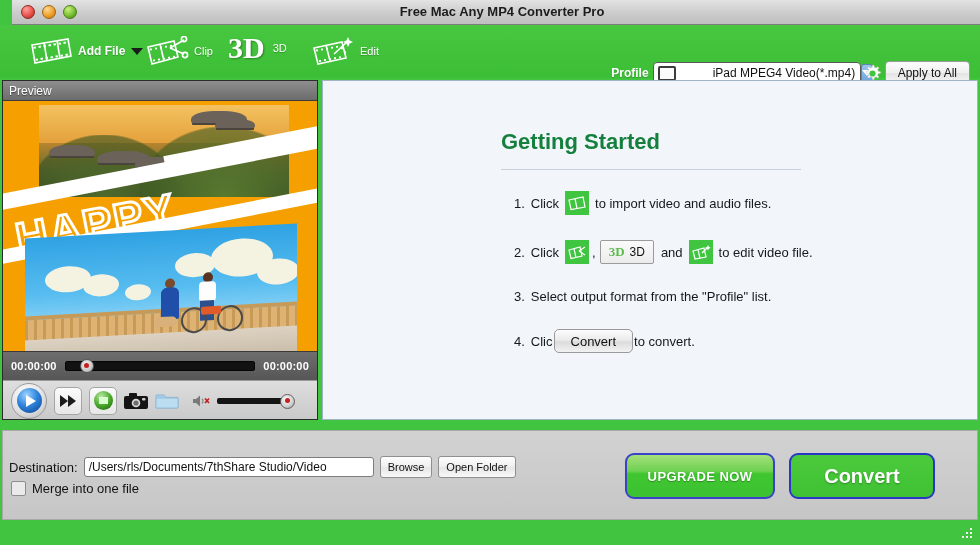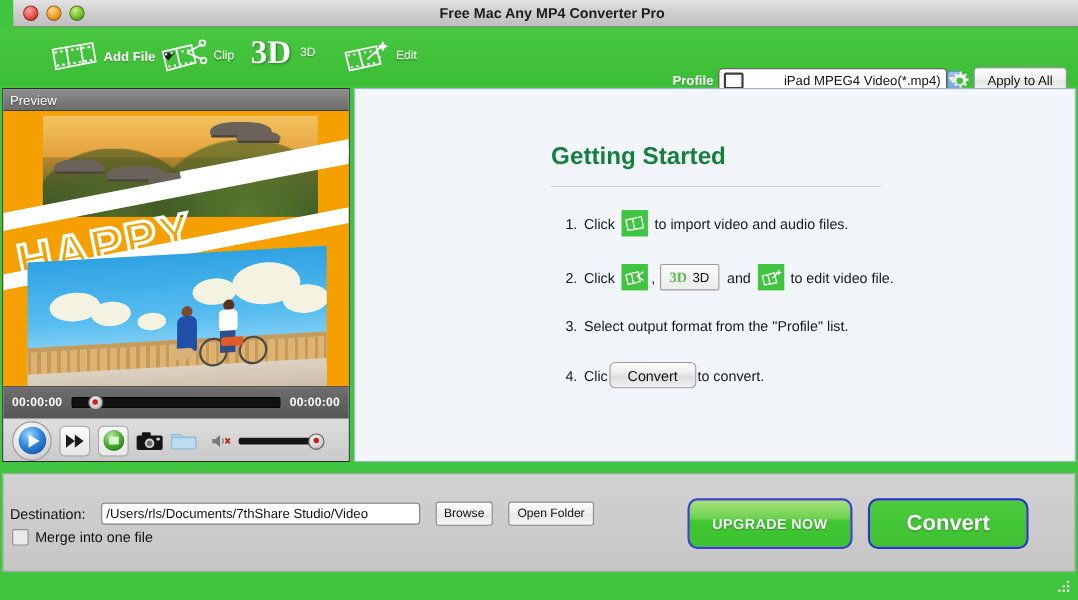--- a/index.html
+++ b/index.html
@@ -192,21 +192,21 @@
 
   
   .greenstrip-top {
     position: absolute; left: 0; top: 420px; width: 980px; height: 10px; background: #41c440;
   }
   .bottombar {
     position: absolute; left: 2px; top: 430px; width: 976px; height: 90px;
     background: linear-gradient(to bottom, #d2d2d2 0%, #c6c6c6 100%);
     border: 1px solid #a8a8a8; box-sizing: border-box;
   }
-  .dest-row { position: absolute; left: 6px; top: 25px; display: flex; align-items: center; gap: 14px; }
+  .dest-row { position: absolute; left: 6px; top: 25px; display: flex; align-items: center; gap: 6px; }
   .dest-label { font-size: 13px; color: #111; }
   .dest-input {
     width: 290px; height: 20px; background: #fff; border: 1px solid #7d7d7d;
     border-radius: 3px; font-size: 12px; color: #111; padding: 0 4px; box-sizing: border-box;
     display: flex; align-items: center; overflow: hidden; white-space: nowrap;
   }
   .btn-small {
     height: 20px; padding: 0 7px; display: flex; align-items: center;
     background: linear-gradient(to bottom, #fdfdfd 0%, #efefef 50%, #e6e6e6 52%, #f8f8f8 100%);
     border: 1px solid #8f8f8f; border-radius: 3px; font-size: 11px; color: #111;
@@ -294,21 +294,21 @@
     <div class="winbtns">
       <div class="wbtn close"></div>
       <div class="wbtn min"></div>
       <div class="wbtn max"></div>
     </div>
     <div class="title-text">Free Mac Any MP4 Converter Pro</div>
   </div>
 
   <div class="toolbar">
 
-    <div class="tool-group" style="left:44px; top:11px;">
+    <div class="tool-group" style="left:28px; top:11px;">
       <svg width="46" height="30" viewBox="0 0 46 30">
         <g fill="none" stroke="#ffffff" stroke-width="1.6">
           <path d="M4 9 L40 3 L43 20 L7 27 Z"></path>
           <path d="M16 6.5 L19 24.5"></path>
           <path d="M29 4.5 L32 22.5"></path>
         </g>
         <g fill="#ffffff">
           <rect x="5.5" y="10.6" width="2.4" height="2" transform="rotate(-9 6.7 11.6)"></rect>
           <rect x="10.5" y="9.8" width="2.4" height="2" transform="rotate(-9 11.7 10.8)"></rect>
           <rect x="15.5" y="9" width="2.4" height="2" transform="rotate(-9 16.7 10)"></rect>

